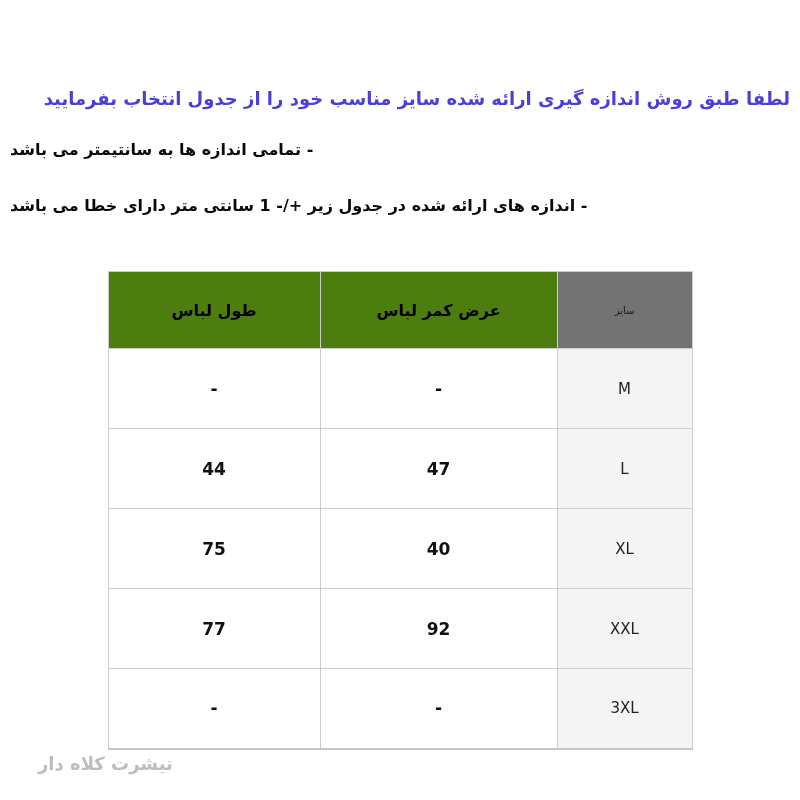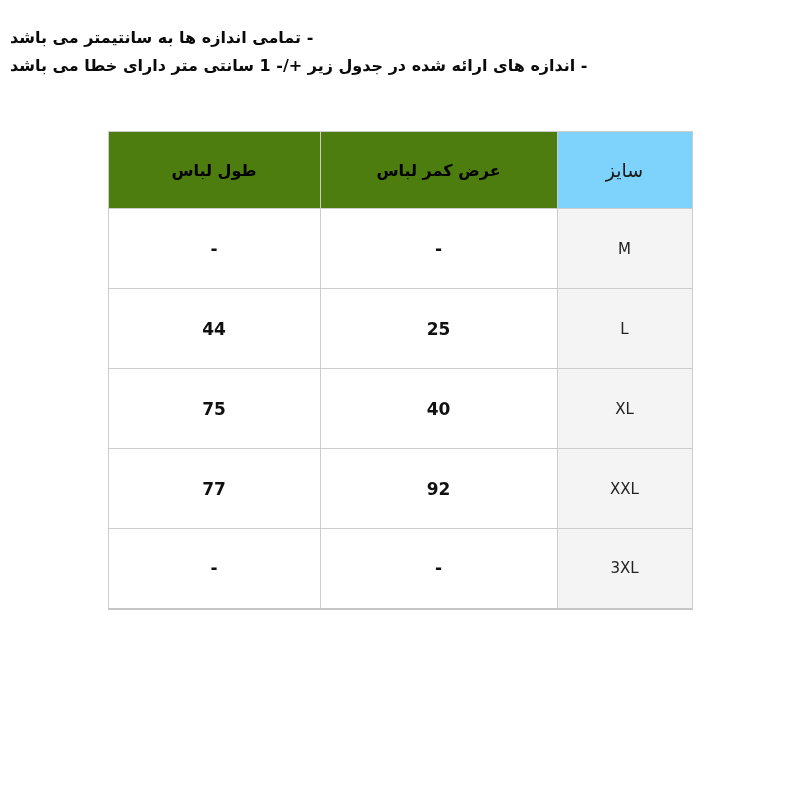--- a/index.html
+++ b/index.html
@@ -28,21 +28,21 @@
   .note {
     margin: 0 10px 0 10px;
     text-align: left;
     font-size: 16px;
     font-weight: bold;
     color: #0a0a0a;
     line-height: 24px;
     white-space: nowrap;
   }
   .note-1 { margin-top: 26px; }
-  .note-2 { margin-top: 4px; }
+  .note-2 { margin-top: 32px; }
   table.size-table {
     width: 581px;
     margin: 53px auto 0 auto;
     border-collapse: collapse;
     table-layout: fixed;
     border: 1px solid #cccccc;
     border-bottom: 2px solid #c6c6c6;
   }
   table.size-table th,
   table.size-table td {
@@ -53,22 +53,22 @@
   }
   table.size-table thead tr { height: 77px; }
   table.size-table tbody tr { height: 80px; }
   th.col-waist, th.col-length {
     background: #4d7c0f;
     font-size: 16px;
     font-weight: bold;
     color: #000000;
   }
   th.col-size {
-    background: #7dd3fc;
-    font-size: 19px;
+    background: #737373;
+    font-size: 10px;
     font-weight: normal;
     color: #1a1a1a;
     width: 134px;
   }
   th.col-waist { width: 236px; }
   th.col-length { width: 211px; }
   td.size-cell {
     background: #f4f4f4;
     font-size: 15px;
     font-weight: normal;
@@ -88,20 +88,21 @@
     font-weight: bold;
     color: #bdbdbd;
     line-height: 26px;
   }
 </style>
 </head>
 <body>
 
 <div class="page">
 
+  <div class="heading">لطفا طبق روش اندازه گیری ارائه شده سایز مناسب خود را از جدول انتخاب بفرمایید</div>
 
   <div class="note note-1">- تمامی اندازه ها به سانتیمتر می باشد</div>
 
   <div class="note note-2">- اندازه های ارائه شده در جدول زیر +/- 1 سانتی متر دارای خطا می باشد</div>
 
   <table class="size-table">
     <thead>
       <tr>
         <th class="col-size">سایز</th>
         <th class="col-waist">عرض کمر لباس</th>
@@ -109,35 +110,36 @@
       </tr>
     </thead>
     <tbody>
       <tr>
         <td class="size-cell">M</td>
         <td class="value-cell">-</td>
         <td class="value-cell">-</td>
       </tr>
       <tr>
         <td class="size-cell">L</td>
-        <td class="value-cell">25</td>
+        <td class="value-cell">47</td>
         <td class="value-cell">44</td>
       </tr>
       <tr>
         <td class="size-cell">XL</td>
         <td class="value-cell">40</td>
         <td class="value-cell">75</td>
       </tr>
       <tr>
         <td class="size-cell">XXL</td>
         <td class="value-cell">92</td>
         <td class="value-cell">77</td>
       </tr>
       <tr>
         <td class="size-cell">3XL</td>
         <td class="value-cell">-</td>
         <td class="value-cell">-</td>
       </tr>
     </tbody>
   </table>
 
+  <div class="watermark">تیشرت کلاه دار</div>
 
 </div>
 
 </body></html>

